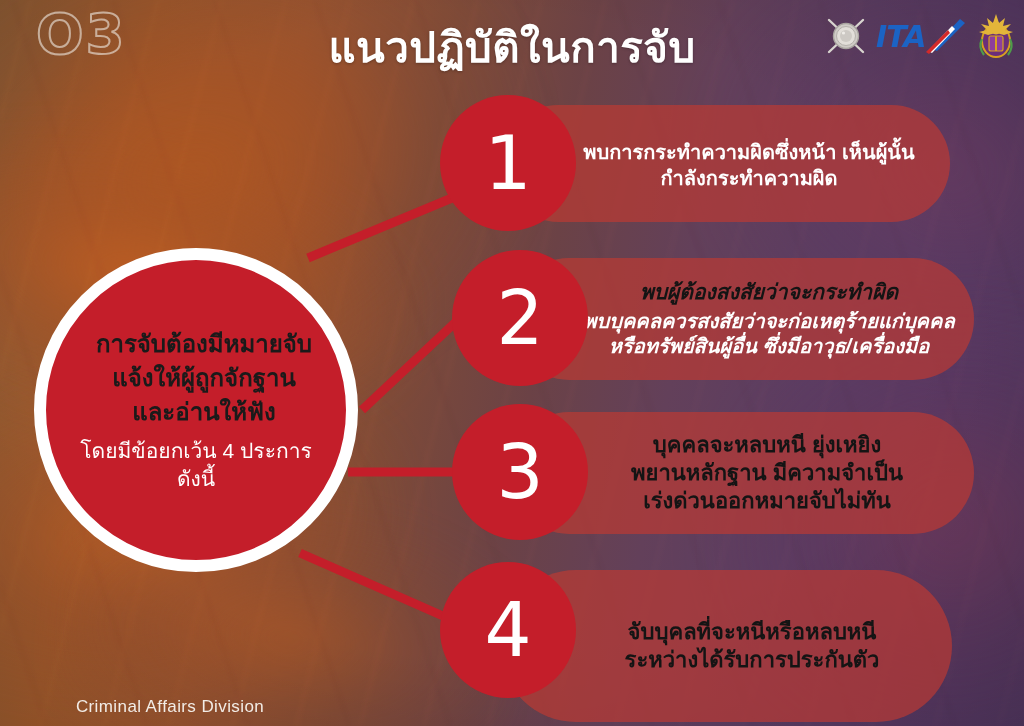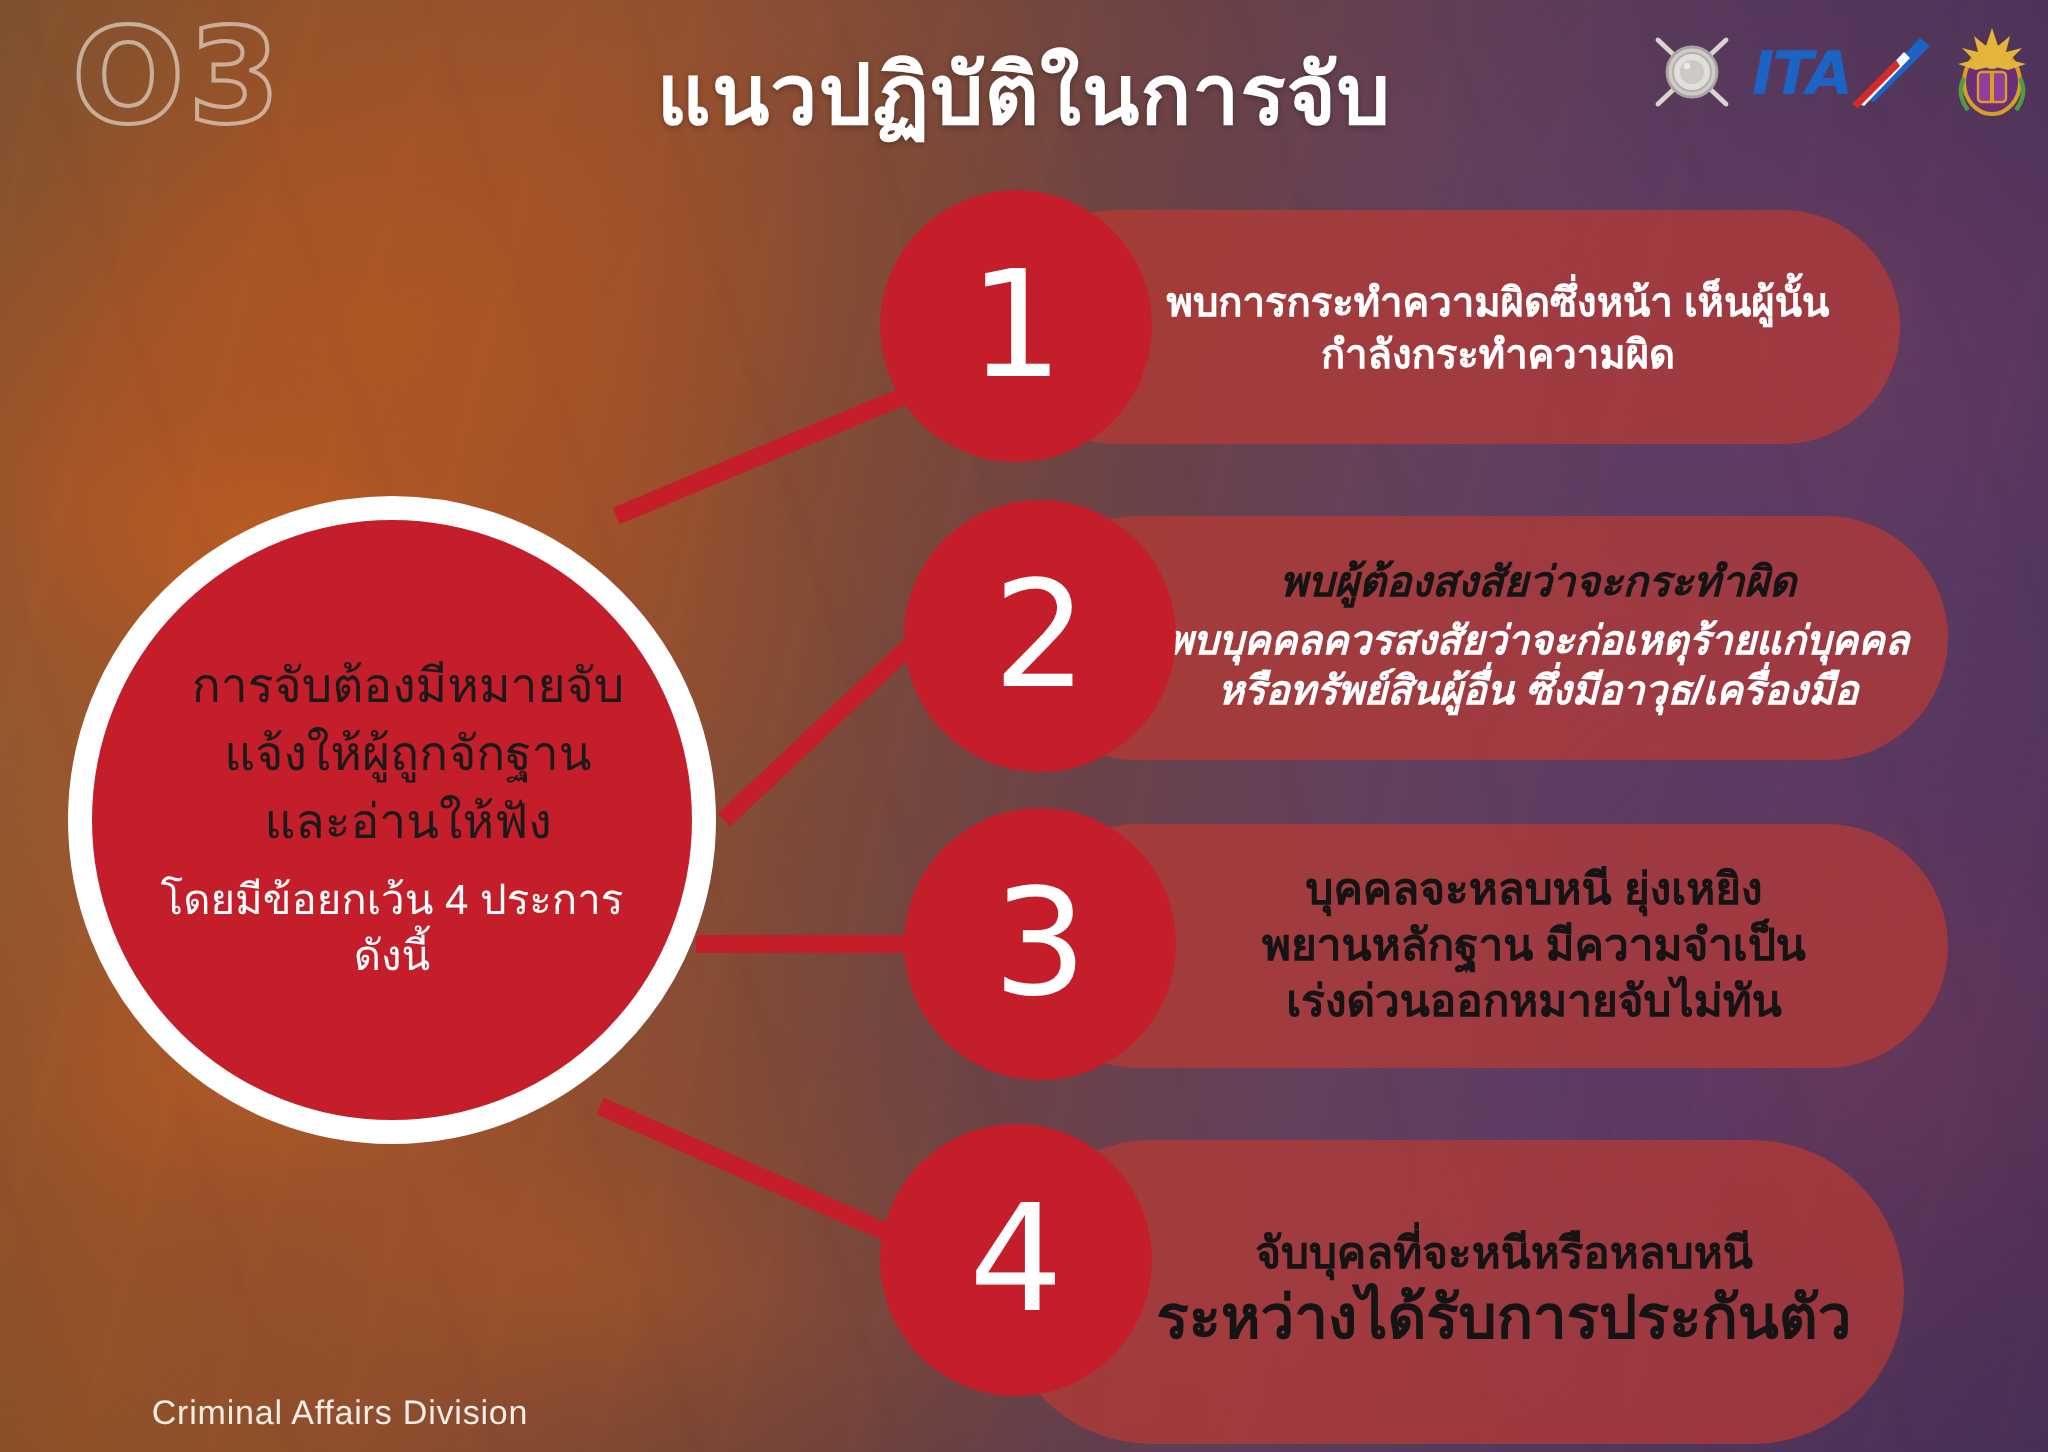--- a/index.html
+++ b/index.html
@@ -122,21 +122,21 @@
     position: absolute;
     inset: 0;
     background: radial-gradient(ellipse 80% 80% at 46% 46%,
       rgba(0,0,0,0) 55%, rgba(0,0,0,0.16) 100%);
   }
 
   
   .num-03 {
     position: absolute;
     left: 36px; top: 6px;
-    font-size: 66px;
+    font-size: 56px;
     font-weight: 700;
     letter-spacing: 2px;
     color: transparent;
     -webkit-text-stroke: 2px rgba(238,230,222,0.62);
     font-family: "DejaVu Sans", sans-serif;
     line-height: 1;
     user-select: none;
   }
   .title {
     position: absolute;
@@ -183,21 +183,21 @@
     flex-direction: column;
     align-items: center;
     justify-content: center;
     text-align: center;
     padding: 0 22px;
     box-sizing: border-box;
   }
   .hub-strong {
     color: #1a1a1a;
     font-size: 24px;
-    font-weight: 400;
+    font-weight: 700;
     line-height: 1.32;
     margin: 0 0 6px 16px;
     text-align: right;
   }
   .hub-sub {
     color: #ffffff;
     font-size: 21px;
     font-weight: 400;
     line-height: 1.3;
     margin: 0;
@@ -358,21 +358,21 @@
       <p class="pill-body dark" style="font-size:22px;">เร่งด่วนออกหมายจับไม่ทัน</p>
     </div>
     <div class="item-bubble" style="left:452px; top:404px; width:136px; height:136px; font-size:74px;">
       <span>3</span>
     </div>
   </div>
 
   <div class="item">
     <div class="item-pill" style="left:500px; top:570px; width:452px; height:152px; padding:0 22px 0 74px;">
       <p class="pill-body dark" style="font-size:22px;">จับบุคลที่จะหนีหรือหลบหนี</p>
-      <p class="pill-body dark" style="font-size:30px;">ระหว่างได้รับการประกันตัว</p>
+      <p class="pill-body dark" style="font-size:22px;">ระหว่างได้รับการประกันตัว</p>
     </div>
     <div class="item-bubble" style="left:440px; top:562px; width:136px; height:136px; font-size:74px;">
       <span>4</span>
     </div>
   </div>
 
   <div class="footer">
     <span class="footer-en">Criminal Affairs Division</span>
   </div>
 

